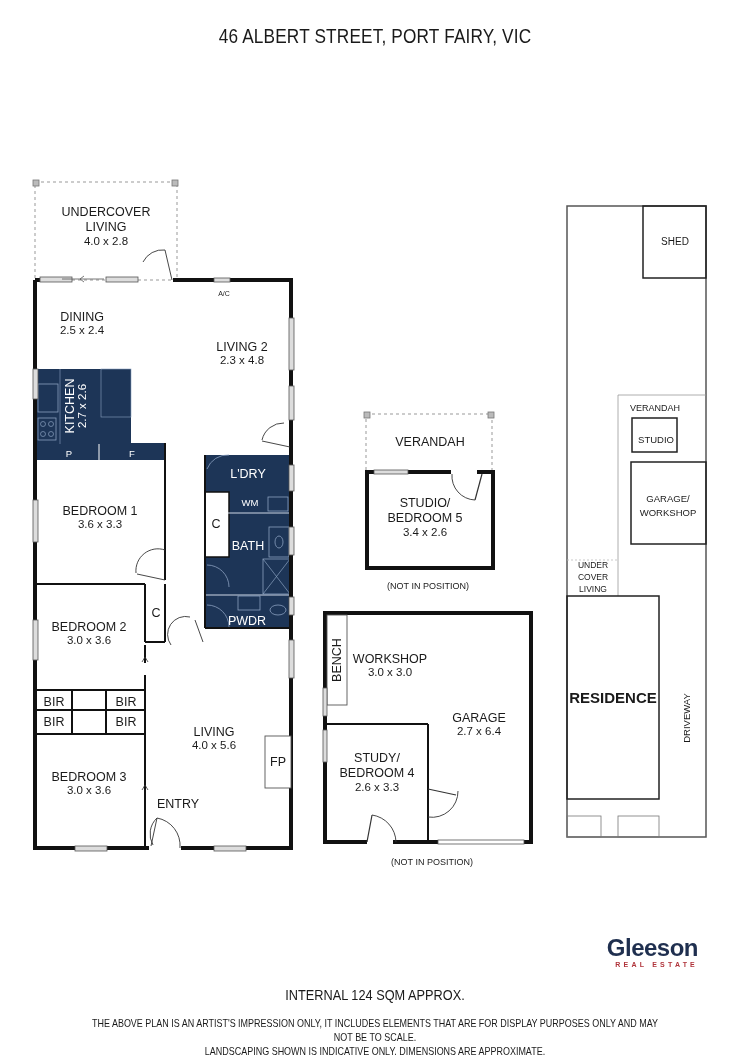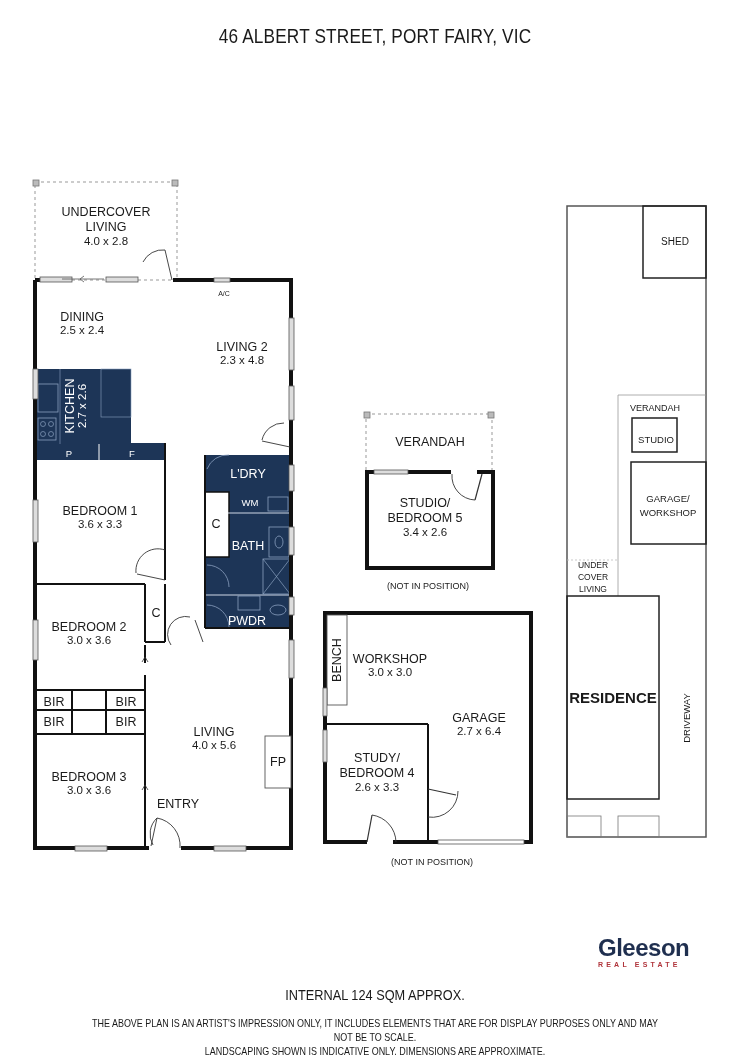--- a/index.html
+++ b/index.html
@@ -7,21 +7,21 @@
          font-family: "Liberation Sans", "DejaVu Sans", sans-serif; color:#1a1a1a; }
   .title { position:absolute; left:0; top:24px; width:750px; text-align:center;
            font-size:21px; letter-spacing:0.2px; transform:scaleX(0.82); transform-origin:center; }
   svg.plan { position:absolute; left:0; top:0; }
   .lbl { font-family:"Liberation Sans", sans-serif; fill:#1a1a1a; text-anchor:middle; }
   .lbl-name { font-size:12.5px; }
   .lbl-dim { font-size:11.5px; }
   .lbl-w { fill:#ffffff; }
   .lbl-sm { font-size:9.5px; }
   .lbl-xs { font-size:7px; }
-  .logo { position:absolute; left:598px; top:935px; width:100px; text-align:left; }
+  .logo { position:absolute; left:598px; top:935px; width:100px; text-align:right; }
   .logo-name { font-size:24px; font-weight:bold; color:#1f2f4f; letter-spacing:-0.5px; line-height:26px; }
   .logo-sub { font-size:7px; color:#b0343b; letter-spacing:3.2px; font-weight:bold; }
   .area { position:absolute; left:0; top:986px; width:750px; text-align:center; font-size:15px;
           transform:scaleX(0.85); transform-origin:center; }
   .disclaimer { position:absolute; left:0; top:1016px; width:750px; text-align:center; font-size:11.5px;
                 line-height:14px; transform:scaleX(0.78); transform-origin:center; }
 </style>
 </head>
 <body>
 

